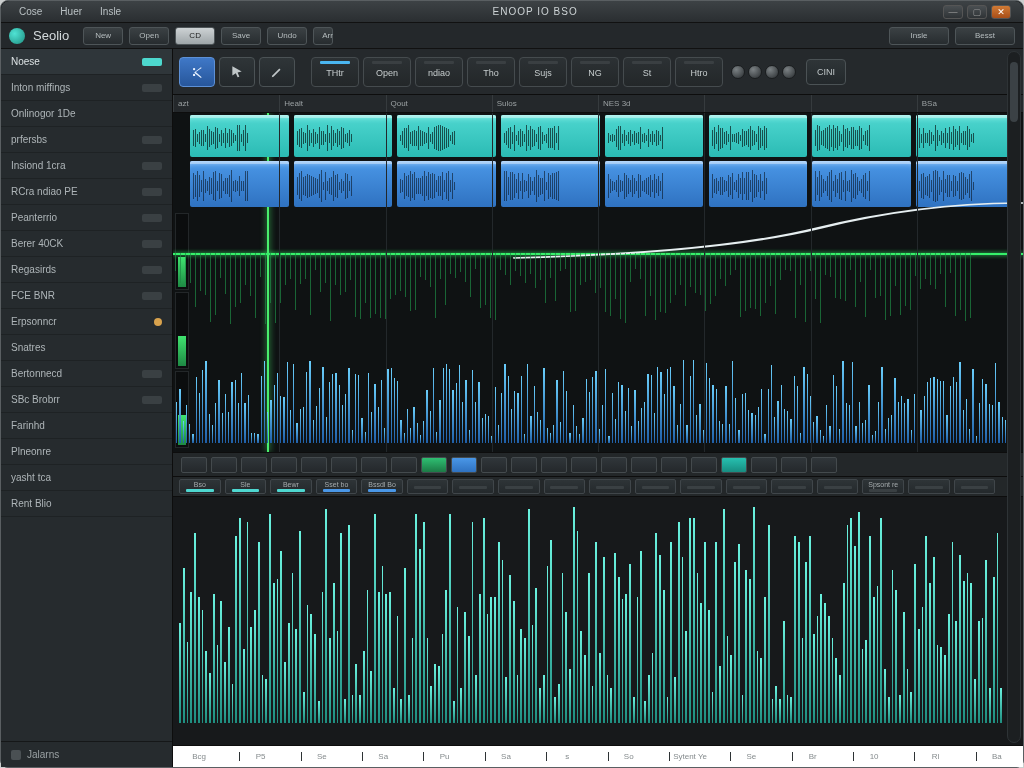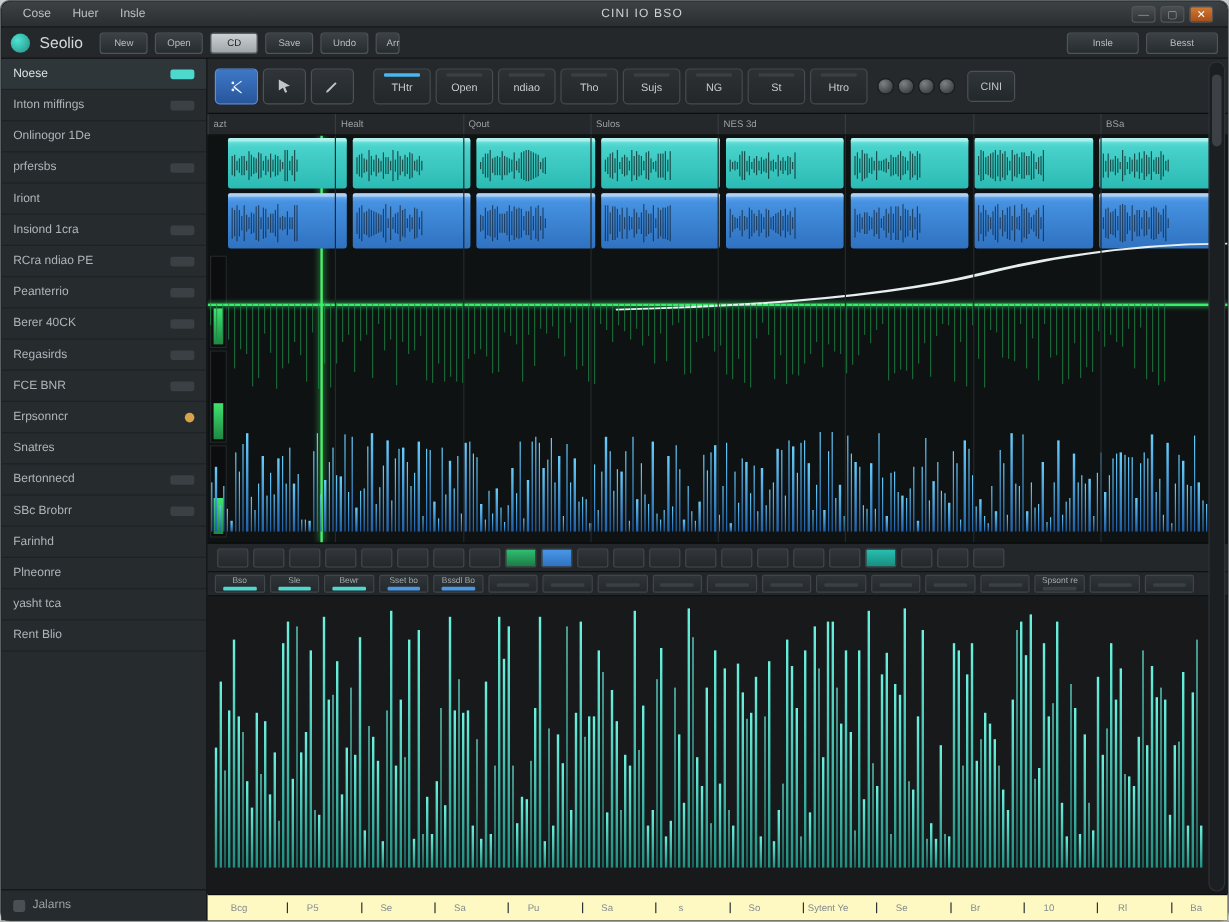--- a/index.html
+++ b/index.html
@@ -91,42 +91,42 @@
   
   .mixer { flex:1; display:flex; flex-direction:column; background:#17191b; min-height:0; }
   .mixer-ruler { height:20px; display:flex; background:#232729; border-bottom:1px solid #0d0d0d; gap:4px; padding:2px 28px 2px 6px; overflow:hidden; }
   .mx-head { flex:1; min-width:30px; background:linear-gradient(#2e3437,#24292c); border:1px solid #40464a; border-radius:2px; display:flex; flex-direction:column; align-items:center; justify-content:center; color:#a5abad; font-size:7px; }
   .mx-head.cyan .mx-bar { height:3px; width:70%; background:#4ed7d0; border-radius:1px; margin-top:1px; }
   .mx-head.blue .mx-bar { height:3px; width:70%; background:#4a97e7; border-radius:1px; margin-top:1px; }
   .mx-head.dark .mx-bar { height:3px; width:70%; background:#3a4043; border-radius:1px; margin-top:1px; }
   .mixer-body { flex:1; position:relative; min-height:0; }
   .mx-spec { position:absolute; left:4px; right:20px; top:8px; bottom:22px; display:flex; align-items:flex-end; gap:2px; padding:0 2px; }
   .mx-spec span { width:3px; background:linear-gradient(#6af2df,#1f8e80); }
-  .mixer-footer { height:22px; display:flex; align-items:center; gap:20px; padding:0 6px; background:#fef9c3; border-top:1px solid #0d0d0d; color:#858b8d; font-size:8px; overflow:hidden; }
+  .mixer-footer { height:22px; display:flex; align-items:center; gap:20px; padding:0 6px; background:#ffffff; border-top:1px solid #0d0d0d; color:#858b8d; font-size:8px; overflow:hidden; }
   .mf-cell { flex:1; text-align:center; border-left:1px solid #2d3235; }
   .mf-cell:first-child { border-left:none; }
 
   
   .vscroll { position:absolute; right:2px; top:50px; bottom:24px; width:14px; background:#1c1f21; border:1px solid #2e3336; border-radius:7px; }
   .vscroll .thumb { position:absolute; left:2px; right:2px; top:10px; height:60px; background:#3b4145; border-radius:5px; }
 
 </style>
 </head>
 <body>
 
 <div class="app-window">
 
   <div class="titlebar">
     <div class="left-menus">
       <span class="menu-item">Cose</span>
       <span class="menu-item">Huer</span>
       <span class="menu-item">Insle</span>
     </div>
     <div class="spacer"></div>
-    <div class="app-title">CINI IO BSO</div>
+    <div class="app-title">ENOOP IO BSO</div>
     <div class="spacer"></div>
     <div class="wincontrols">
       <div class="wc">—</div>
       <div class="wc">▢</div>
       <div class="wc close">✕</div>
     </div>
   </div>
 
   <div class="toolrow">
     <div class="logo-badge"></div>
@@ -153,23 +153,20 @@
         <div class="side-item">
             <span>Inton miffings</span>
             <span class="chip"></span>
           </div>
         <div class="side-item">
             <span>Onlinogor 1De</span>
           </div>
         <div class="side-item">
             <span>prfersbs</span>
             <span class="chip"></span>
-          </div>
-        <div class="side-item">
-            <span>Iriont</span>
           </div>
         <div class="side-item">
             <span>Insiond 1cra</span>
             <span class="chip"></span>
           </div>
         <div class="side-item">
             <span>RCra ndiao PE</span>
             <span class="chip"></span>
           </div>
         <div class="side-item">

